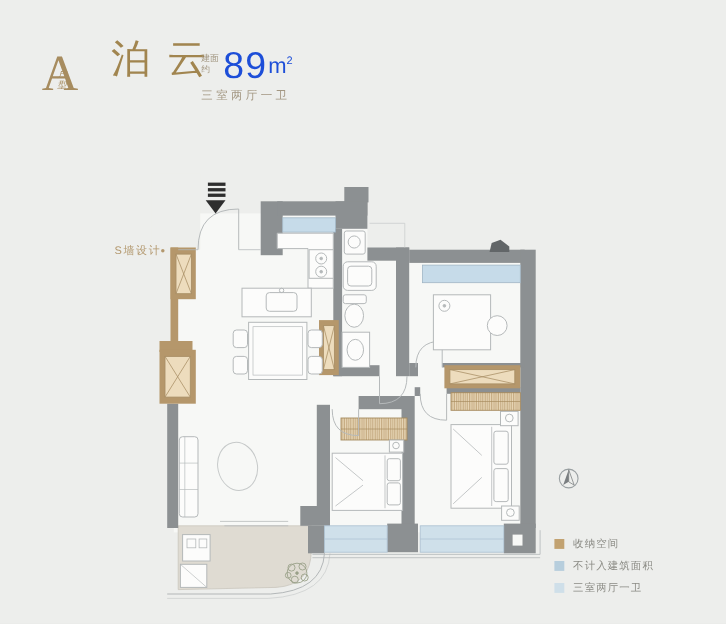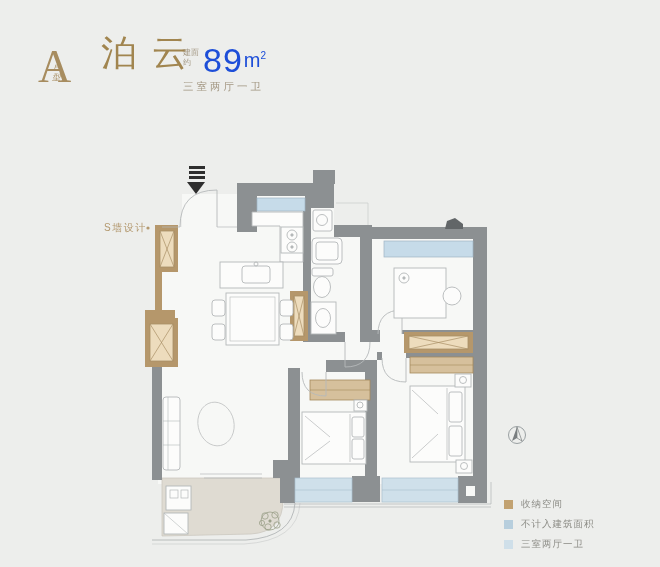--- a/index.html
+++ b/index.html
@@ -20,21 +20,21 @@
   .area-value{font-size:34px;line-height:0.85;color:#1d4ed8;letter-spacing:1px;}
   .area-unit{font-size:20px;line-height:1;color:#1d4ed8;margin-left:1px;}
   .area-unit sup{font-size:10px;}
   .rooms{margin-top:5px;font-size:10.5px;letter-spacing:3px;color:#a39782;white-space:nowrap;}
 
   .brand{position:absolute;right:33px;top:52px;text-align:right;
     font-family:"Liberation Serif",serif;font-size:13px;letter-spacing:2.5px;
     line-height:1.55;color:#9b9b96;}
 
   
-  .legend{position:absolute;left:504px;top:498px;}
+  .legend{position:absolute;left:504px;top:488px;}
   .legend-row{display:flex;align-items:center;margin-bottom:7px;}
   .swatch{width:9px;height:9px;margin-right:8px;flex:0 0 auto;}
   .legend-label{font-size:9.5px;letter-spacing:1px;color:#8b8b85;white-space:nowrap;}
 
   .plan-svg{position:absolute;left:0;top:0;}
 </style>
 </head>
 <body>
 
 <div class="page">

